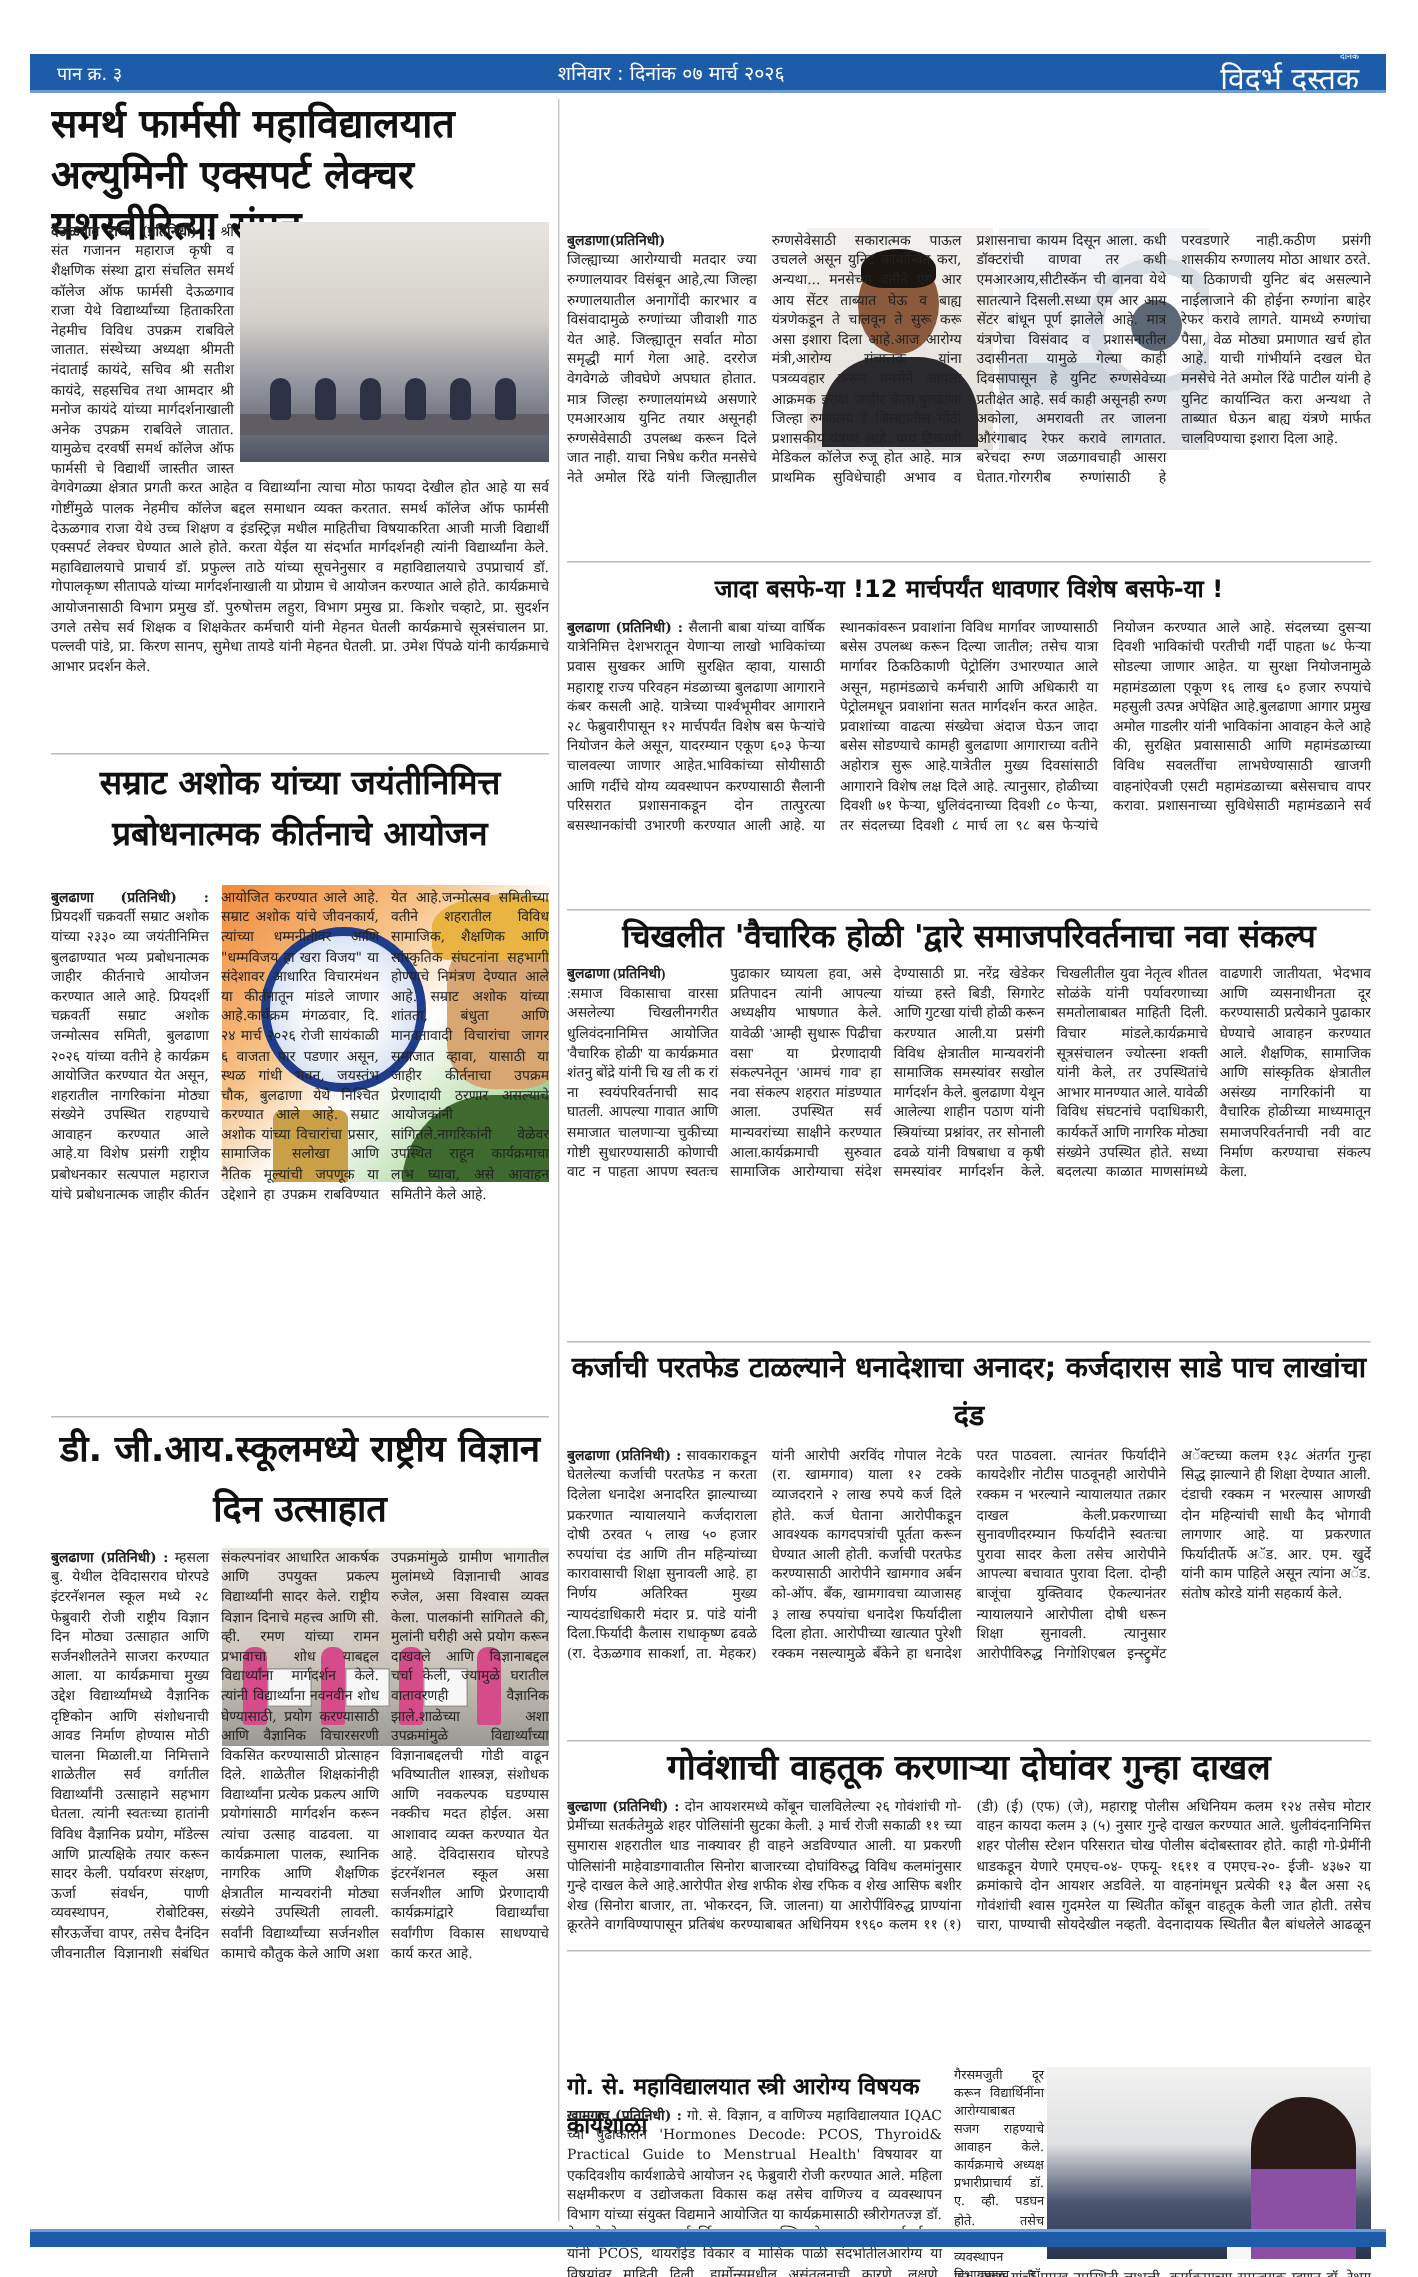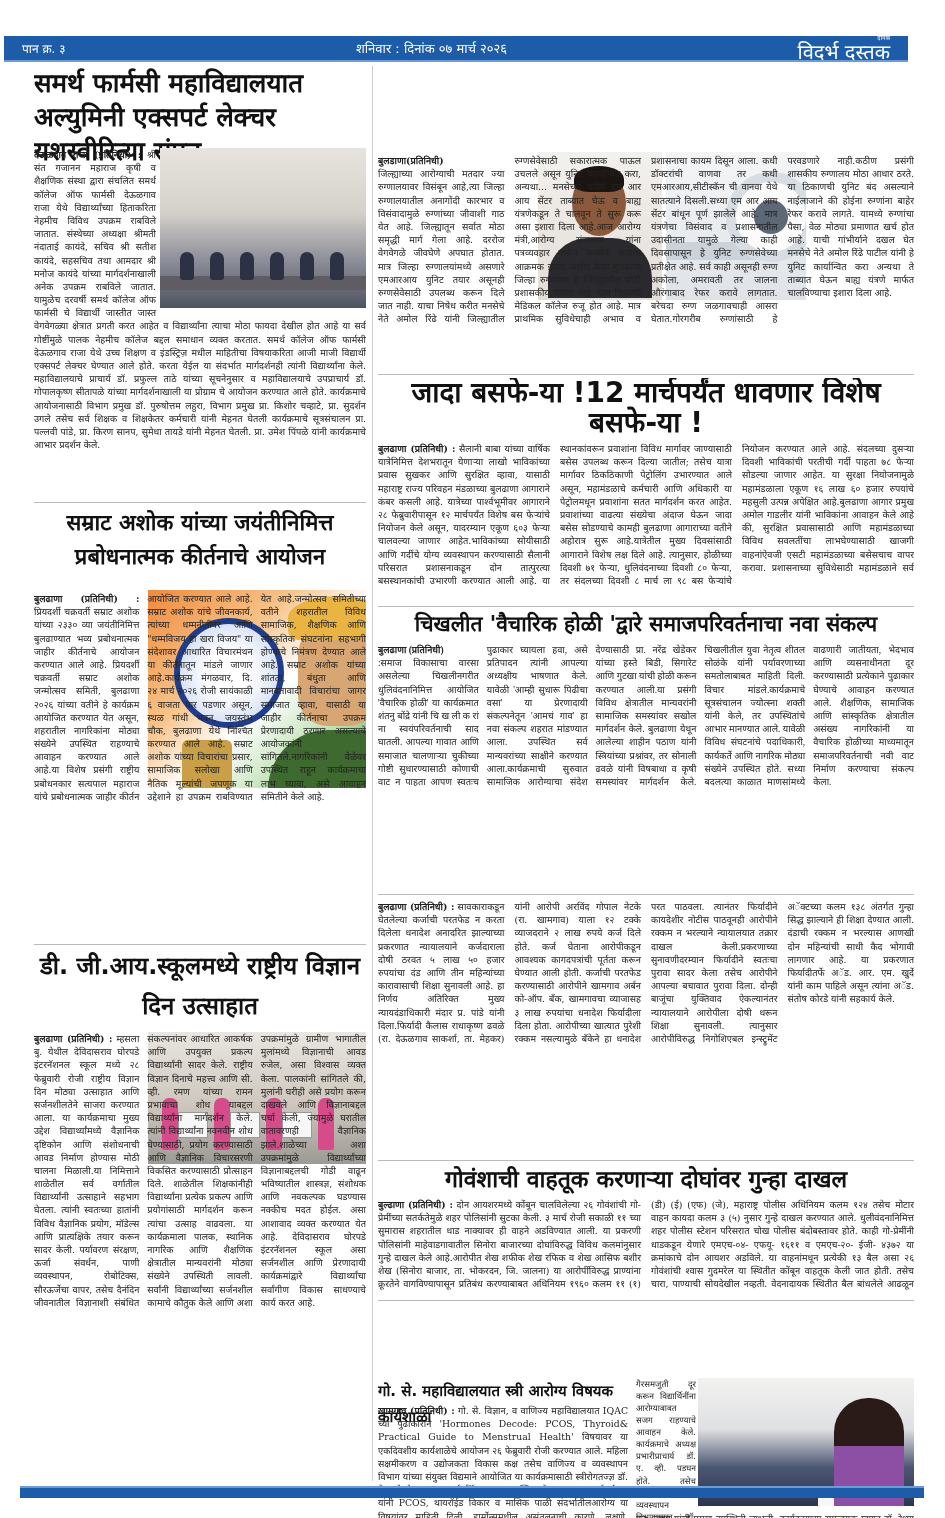--- a/index.html
+++ b/index.html
@@ -1,17 +1,17 @@
 <!DOCTYPE html>
 <html><head>
 <meta charset="utf-8">
 <style>
   * { box-sizing: border-box; margin: 0; padding: 0; }
   body { width: 945px; height: 1518px; background: #fff; font-family: "DejaVu Serif", serif; color: #111; position: relative; overflow: hidden; }
-  .masthead { position: absolute; left: 4px; top: 36px; width: 904px; height: 26px; background: #1d5ca8; border-bottom: 2px solid #6d9bd3; color: #fff; display: flex; align-items: center; justify-content: space-between; padding: 0 18px; font-family: "DejaVu Sans", sans-serif; }
+  .masthead { position: absolute; left: 20px; top: 36px; width: 904px; height: 26px; background: #1d5ca8; border-bottom: 2px solid #6d9bd3; color: #fff; display: flex; align-items: center; justify-content: space-between; padding: 0 18px; font-family: "DejaVu Sans", sans-serif; }
   .masthead .pg { font-size: 12px; }
   .masthead .date { font-size: 13px; }
   .masthead .brand { text-align: right; line-height: 1; }
   .masthead .brand small { display: block; font-size: 6px; margin-bottom: 1px; }
   .masthead .brand span { font-size: 20px; }
   .footer-bar { position: absolute; left: 20px; top: 1486px; width: 904px; height: 12px; background: #1d5ca8; border-top: 2px solid #6d9bd3; }
 
   .article { position: absolute; overflow: hidden; }
   .headline { font-family: "DejaVu Sans", sans-serif; font-weight: bold; color: #111; line-height: 1.2; }
   .body { font-size: 9.3px; line-height: 1.42; text-align: justify; color: #222; }
@@ -95,21 +95,21 @@
   </div>
   <div class="body cols4" style="position:absolute; top:88px; left:0; width:536px; height:218px;">
     <div class="dl">बुलडाणा(प्रतिनिधी)</div>
     <span>जिल्ह्याच्या आरोग्याची मतदार ज्या रुग्णालयावर विसंबून आहे,त्या जिल्हा रुग्णालयातील अनागोंदी कारभार व विसंवादामुळे रुग्णांच्या जीवाशी गाठ येत आहे. जिल्ह्यातून सर्वात मोठा समृद्धी मार्ग गेला आहे. दररोज वेगवेगळे जीवघेणे अपघात होतात. मात्र जिल्हा रुग्णालयांमध्ये असणारे एमआरआय युनिट तयार असूनही रुग्णसेवेसाठी उपलब्ध करून दिले जात नाही. याचा निषेध करीत मनसेचे नेते अमोल रिंढे यांनी जिल्ह्यातील रुग्णसेवेसाठी सकारात्मक पाऊल उचलले असून युनिट कार्यान्वित करा, अन्यथा... मनसेच्या वतीने एम आर आय सेंटर ताब्यात घेऊ व बाह्य यंत्रणेकडून ते चालवून ते सुरू करू असा इशारा दिला आहे.आज आरोग्य मंत्री,आरोग्य संचालक यांना पत्रव्यवहार करून मनसेने आपला आक्रमक इरादा जाहीर केला.बुलढाणा जिल्हा रुग्णालय हे जिल्ह्यातील मोठी प्रशासकीय यंत्रणा आहे. याच ठिकाणी मेडिकल कॉलेज रुजू होत आहे. मात्र प्राथमिक सुविधेचाही अभाव व प्रशासनाचा कायम दिसून आला. कधी डॉक्टरांची वाणवा तर कधी एमआरआय,सीटीस्कॅन ची वानवा येथे सातत्याने दिसली.सध्या एम आर आय सेंटर बांधून पूर्ण झालेले आहे. मात्र यंत्रणेचा विसंवाद व प्रशासनातील उदासीनता यामुळे गेल्या काही दिवसापासून हे युनिट रुग्णसेवेच्या प्रतीक्षेत आहे. सर्व काही असूनही रुग्ण अकोला, अमरावती तर जालना औरंगाबाद रेफर करावे लागतात. बरेचदा रुग्ण जळगावचाही आसरा घेतात.गोरगरीब रुग्णांसाठी हे परवडणारे नाही.कठीण प्रसंगी शासकीय रुग्णालय मोठा आधार ठरते. या ठिकाणची युनिट बंद असल्याने नाईलाजाने की होईना रुग्णांना बाहेर रेफर करावे लागते. यामध्ये रुग्णांचा पैसा, वेळ मोठ्या प्रमाणात खर्च होत आहे. याची गांभीर्याने दखल घेत मनसेचे नेते अमोल रिंढे पाटील यांनी हे युनिट कार्यान्वित करा अन्यथा ते ताब्यात घेऊन बाह्य यंत्रणे मार्फत चालविण्याचा इशारा दिला आहे.</span>
   </div>
 </div>
 
 <div class="rule" style="left:378px; top:374px; width:536px;"></div>
 
 <div class="article" style="left:378px; top:378px; width:536px; height:224px;">
-  <div class="headline" style="font-size:28px; line-height:30px; text-align:center;">जादा बसफे-या !12 मार्चपर्यंत धावणार विशेष बसफे-या !</div>
+  <div class="headline" style="font-size:16px; line-height:30px; text-align:center;">जादा बसफे-या !12 मार्चपर्यंत धावणार विशेष बसफे-या !</div>
   <div class="body cols3" style="margin-top:4px; height:156px;">
     <span class="dl">बुलढाणा (प्रतिनिधी) :</span>
     <span>सैलानी बाबा यांच्या वार्षिक यात्रेनिमित्त देशभरातून येणाऱ्या लाखो भाविकांच्या प्रवास सुखकर आणि सुरक्षित व्हावा, यासाठी महाराष्ट्र राज्य परिवहन मंडळाच्या बुलढाणा आगाराने कंबर कसली आहे. यात्रेच्या पार्श्वभूमीवर आगाराने २८ फेब्रुवारीपासून १२ मार्चपर्यंत विशेष बस फेऱ्यांचे नियोजन केले असून, यादरम्यान एकूण ६०३ फेऱ्या चालवल्या जाणार आहेत.भाविकांच्या सोयीसाठी आणि गर्दीचे योग्य व्यवस्थापन करण्यासाठी सैलानी परिसरात प्रशासनाकडून दोन तात्पुरत्या बसस्थानकांची उभारणी करण्यात आली आहे. या स्थानकांवरून प्रवाशांना विविध मार्गावर जाण्यासाठी बसेस उपलब्ध करून दिल्या जातील; तसेच यात्रा मार्गावर ठिकठिकाणी पेट्रोलिंग उभारण्यात आले असून, महामंडळाचे कर्मचारी आणि अधिकारी या पेट्रोलमधून प्रवाशांना सतत मार्गदर्शन करत आहेत. प्रवाशांच्या वाढत्या संख्येचा अंदाज घेऊन जादा बसेस सोडण्याचे कामही बुलढाणा आगाराच्या वतीने अहोरात्र सुरू आहे.यात्रेतील मुख्य दिवसांसाठी आगाराने विशेष लक्ष दिले आहे. त्यानुसार, होळीच्या दिवशी ७१ फेऱ्या, धुलिवंदनाच्या दिवशी ८० फेऱ्या, तर संदलच्या दिवशी ८ मार्च ला ९८ बस फेऱ्यांचे नियोजन करण्यात आले आहे. संदलच्या दुसऱ्या दिवशी भाविकांची परतीची गर्दी पाहता ७८ फेऱ्या सोडल्या जाणार आहेत. या सुरक्षा नियोजनामुळे महामंडळाला एकूण १६ लाख ६० हजार रुपयांचे महसुली उत्पन्न अपेक्षित आहे.बुलढाणा आगार प्रमुख अमोल गाडलीर यांनी भाविकांना आवाहन केले आहे की, सुरक्षित प्रवासासाठी आणि महामंडळाच्या विविध सवलतींचा लाभघेण्यासाठी खाजगी वाहनांऐवजी एसटी महामंडळाच्या बसेसचाच वापर करावा. प्रशासनाच्या सुविधेसाठी महामंडळाने सर्व प्रकारची सुरक्षा आणि सुविधेची खबरदारी घेतली आहे.</span>
   </div>
 </div>
 
 <div class="rule" style="left:34px; top:502px; width:332px;"></div>
 
 <div class="article" style="left:34px; top:506px; width:332px; height:436px;">
   <div class="headline" style="font-size:22px; line-height:34px; text-align:center;">सम्राट अशोक यांच्या जयंतीनिमित्त प्रबोधनात्मक कीर्तनाचे आयोजन</div>
@@ -132,20 +132,21 @@
   <div class="headline" style="font-size:21px; line-height:32px; text-align:center;">चिखलीत 'वैचारिक होळी 'द्वारे समाजपरिवर्तनाचा नवा संकल्प</div>
   <div class="body cols5" style="margin-top:4px; height:246px;font-family:Liberation Serif, serif;">
     <div class="dl">बुलढाणा (प्रतिनिधी)</div>
     <span>:समाज विकासाचा वारसा असलेल्या चिखलीनगरीत धुलिवंदनानिमित्त आयोजित 'वैचारिक होळी' या कार्यक्रमात शंतनु बोंद्रे यांनी चि ख ली क रां ना स्वयंपरिवर्तनाची साद घातली. आपल्या गावात आणि समाजात चालणाऱ्या चुकीच्या गोष्टी सुधारण्यासाठी कोणाची वाट न पाहता आपण स्वतःच पुढाकार घ्यायला हवा, असे प्रतिपादन त्यांनी आपल्या अध्यक्षीय भाषणात केले. यावेळी 'आम्ही सुधारू पिढीचा वसा' या प्रेरणादायी संकल्पनेतून 'आमचं गाव' हा नवा संकल्प शहरात मांडण्यात आला. उपस्थित सर्व मान्यवरांच्या साक्षीने करण्यात आला.कार्यक्रमाची सुरुवात सामाजिक आरोग्याचा संदेश देण्यासाठी प्रा. नरेंद्र खेडेकर यांच्या हस्ते बिडी, सिगारेट आणि गुटखा यांची होळी करून करण्यात आली.या प्रसंगी विविध क्षेत्रातील मान्यवरांनी सामाजिक समस्यांवर सखोल मार्गदर्शन केले. बुलढाणा येथून आलेल्या शाहीन पठाण यांनी स्त्रियांच्या प्रश्नांवर, तर सोनाली ढवळे यांनी विषबाधा व कृषी समस्यांवर मार्गदर्शन केले. चिखलीतील युवा नेतृत्व शीतल सोळंके यांनी पर्यावरणाच्या समतोलाबाबत माहिती दिली. विचार मांडले.कार्यक्रमाचे सूत्रसंचालन ज्योत्स्ना शक्ती यांनी केले, तर उपस्थितांचे आभार मानण्यात आले. यावेळी विविध संघटनांचे पदाधिकारी, कार्यकर्ते आणि नागरिक मोठ्या संख्येने उपस्थित होते. सध्या बदलत्या काळात माणसांमध्ये वाढणारी जातीयता, भेदभाव आणि व्यसनाधीनता दूर करण्यासाठी प्रत्येकाने पुढाकार घेण्याचे आवाहन करण्यात आले. शैक्षणिक, सामाजिक आणि सांस्कृतिक क्षेत्रातील असंख्य नागरिकांनी या वैचारिक होळीच्या माध्यमातून समाजपरिवर्तनाची नवी वाट निर्माण करण्याचा संकल्प केला.</span>
   </div>
 </div>
 
 <div class="rule" style="left:378px; top:894px; width:536px;"></div>
 
 <div class="article" style="left:378px; top:896px; width:536px; height:262px;">
+  <div class="headline" style="font-size:19px; line-height:32px; text-align:center;">कर्जाची परतफेड टाळल्याने धनादेशाचा अनादर; कर्जदारास साडे पाच लाखांचा दंड</div>
   <div class="body cols4" style="margin-top:4px; height:222px;">
     <span class="dl">बुलढाणा (प्रतिनिधी) :</span>
     <span>सावकाराकडून घेतलेल्या कर्जाची परतफेड न करता दिलेला धनादेश अनादरित झाल्याच्या प्रकरणात न्यायालयाने कर्जदाराला दोषी ठरवत ५ लाख ५० हजार रुपयांचा दंड आणि तीन महिन्यांच्या कारावासाची शिक्षा सुनावली आहे. हा निर्णय अतिरिक्त मुख्य न्यायदंडाधिकारी मंदार प्र. पांडे यांनी दिला.फिर्यादी कैलास राधाकृष्ण ढवळे (रा. देऊळगाव साकर्शा, ता. मेहकर) यांनी आरोपी अरविंद गोपाल नेटके (रा. खामगाव) याला १२ टक्के व्याजदराने २ लाख रुपये कर्ज दिले होते. कर्ज घेताना आरोपीकडून आवश्यक कागदपत्रांची पूर्तता करून घेण्यात आली होती. कर्जाची परतफेड करण्यासाठी आरोपीने खामगाव अर्बन को-ऑप. बँक, खामगावचा व्याजासह ३ लाख रुपयांचा धनादेश फिर्यादीला दिला होता. आरोपीच्या खात्यात पुरेशी रक्कम नसल्यामुळे बँकेने हा धनादेश परत पाठवला. त्यानंतर फिर्यादीने कायदेशीर नोटीस पाठवूनही आरोपीने रक्कम न भरल्याने न्यायालयात तक्रार दाखल केली.प्रकरणाच्या सुनावणीदरम्यान फिर्यादीने स्वतःचा पुरावा सादर केला तसेच आरोपीने आपल्या बचावात पुरावा दिला. दोन्ही बाजूंचा युक्तिवाद ऐकल्यानंतर न्यायालयाने आरोपीला दोषी धरून शिक्षा सुनावली. त्यानुसार आरोपीविरुद्ध निगोशिएबल इन्स्ट्रुमेंट अॅक्टच्या कलम १३८ अंतर्गत गुन्हा सिद्ध झाल्याने ही शिक्षा देण्यात आली. दंडाची रक्कम न भरल्यास आणखी दोन महिन्यांची साधी कैद भोगावी लागणार आहे. या प्रकरणात फिर्यादीतर्फे अॅड. आर. एम. खुर्दे यांनी काम पाहिले असून त्यांना अॅड. संतोष कोरडे यांनी सहकार्य केले.</span>
   </div>
 </div>
 
 <div class="rule" style="left:34px; top:944px; width:332px;"></div>
 
 <div class="article" style="left:34px; top:946px; width:332px; height:536px;">
   <div class="headline" style="font-size:24px; line-height:40px; text-align:center;">डी. जी.आय.स्कूलमध्ये राष्ट्रीय विज्ञान दिन उत्साहात</div>

